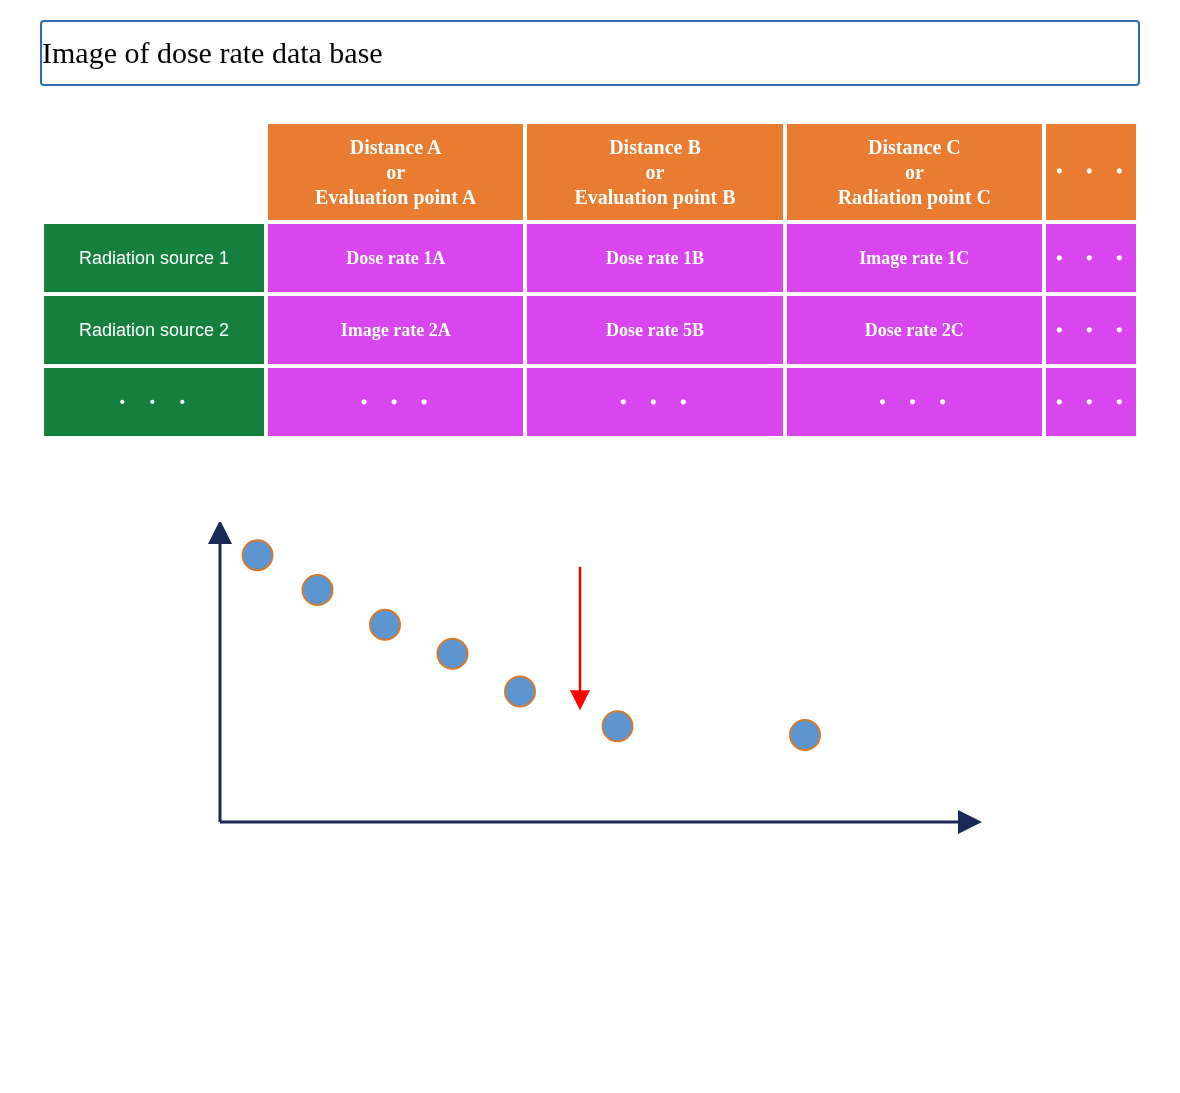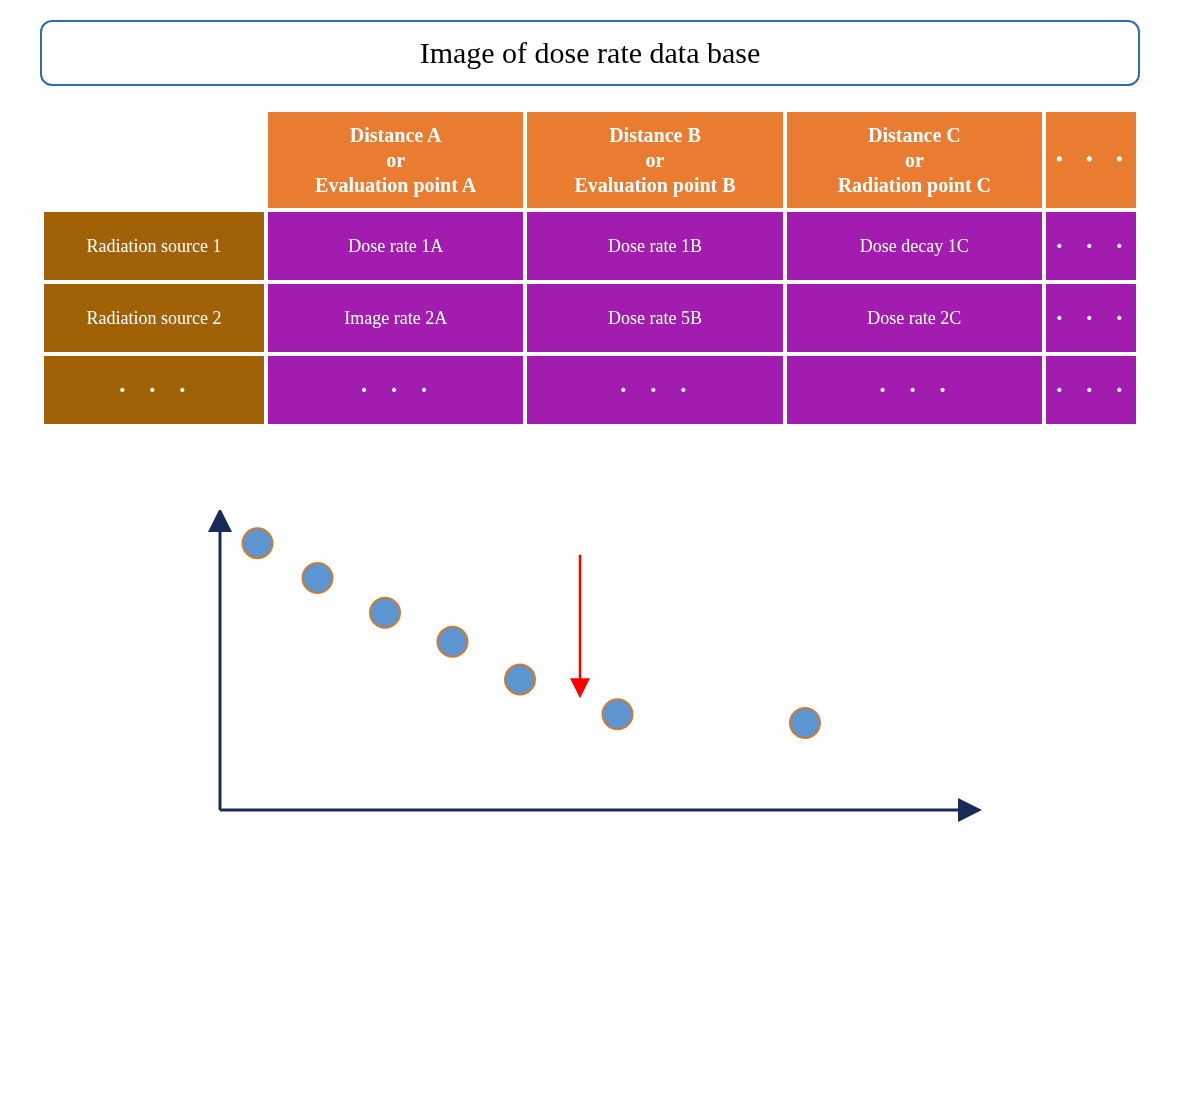--- a/index.html
+++ b/index.html
@@ -8,27 +8,27 @@
     padding: 0;
     background: #ffffff;
     font-family: "Times New Roman", Times, serif;
   }
   .page {
     width: 1180px;
     padding: 20px 40px 40px 40px;
   }
   .title-box {
     border: 2px solid #2e6ea6;
-    border-radius: 12px;
+    border-radius: 4px;
     background: #ffffff;
-    text-align: center;
+    text-align: left;
     padding: 14px 0;
     font-size: 30px;
     color: #000;
-    margin-bottom: 22px;
+    margin-bottom: 34px;
   }
   .table-wrap {
     padding: 0 0 0 0;
   }
   table.db {
     border-collapse: separate;
     border-spacing: 4px;
     width: 100%;
     table-layout: fixed;
   }
@@ -50,34 +50,34 @@
     font-size: 20px;
     height: 96px;
     line-height: 1.25;
   }
   .colhead.more {
     font-size: 26px;
     letter-spacing: 4px;
     width: 90px;
   }
   .rowhead {
-    background: #a16207;
+    background: #15803d;
     color: #ffffff;
-    font-family: Liberation Serif, serif;
+    font-family: Liberation Sans, sans-serif;
     font-size: 18px;
     font-weight: normal;
     height: 68px;
     width: 220px;
   }
   .cell {
-    background: #a21caf;
+    background: #d946ef;
     color: #ffffff;
     font-family: "Times New Roman", Times, serif;
     font-size: 18px;
-    font-weight: normal;
+    font-weight: bold;
     height: 68px;
   }
   .cell.more, .rowhead.more {
     font-size: 26px;
     letter-spacing: 4px;
   }
   .section-gap { height: 70px; }
   .chart-area {
     margin: 12px auto 0 auto;
     width: 800px;
@@ -112,21 +112,21 @@
           <span>or</span><br>
           <span>Radiation point C</span>
         </th>
         <th class="colhead more">・・・</th>
       </tr>
 
       <tr>
         <td class="rowhead">Radiation source 1</td>
         <td class="cell">Dose rate 1A</td>
         <td class="cell">Dose rate 1B</td>
-        <td class="cell">Dose decay 1C</td>
+        <td class="cell">Image rate 1C</td>
         <td class="cell more">・・・</td>
       </tr>
 
       <tr>
         <td class="rowhead">Radiation source 2</td>
         <td class="cell">Image rate 2A</td>
         <td class="cell">Dose rate 5B</td>
         <td class="cell">Dose rate 2C</td>
         <td class="cell more">・・・</td>
       </tr>

